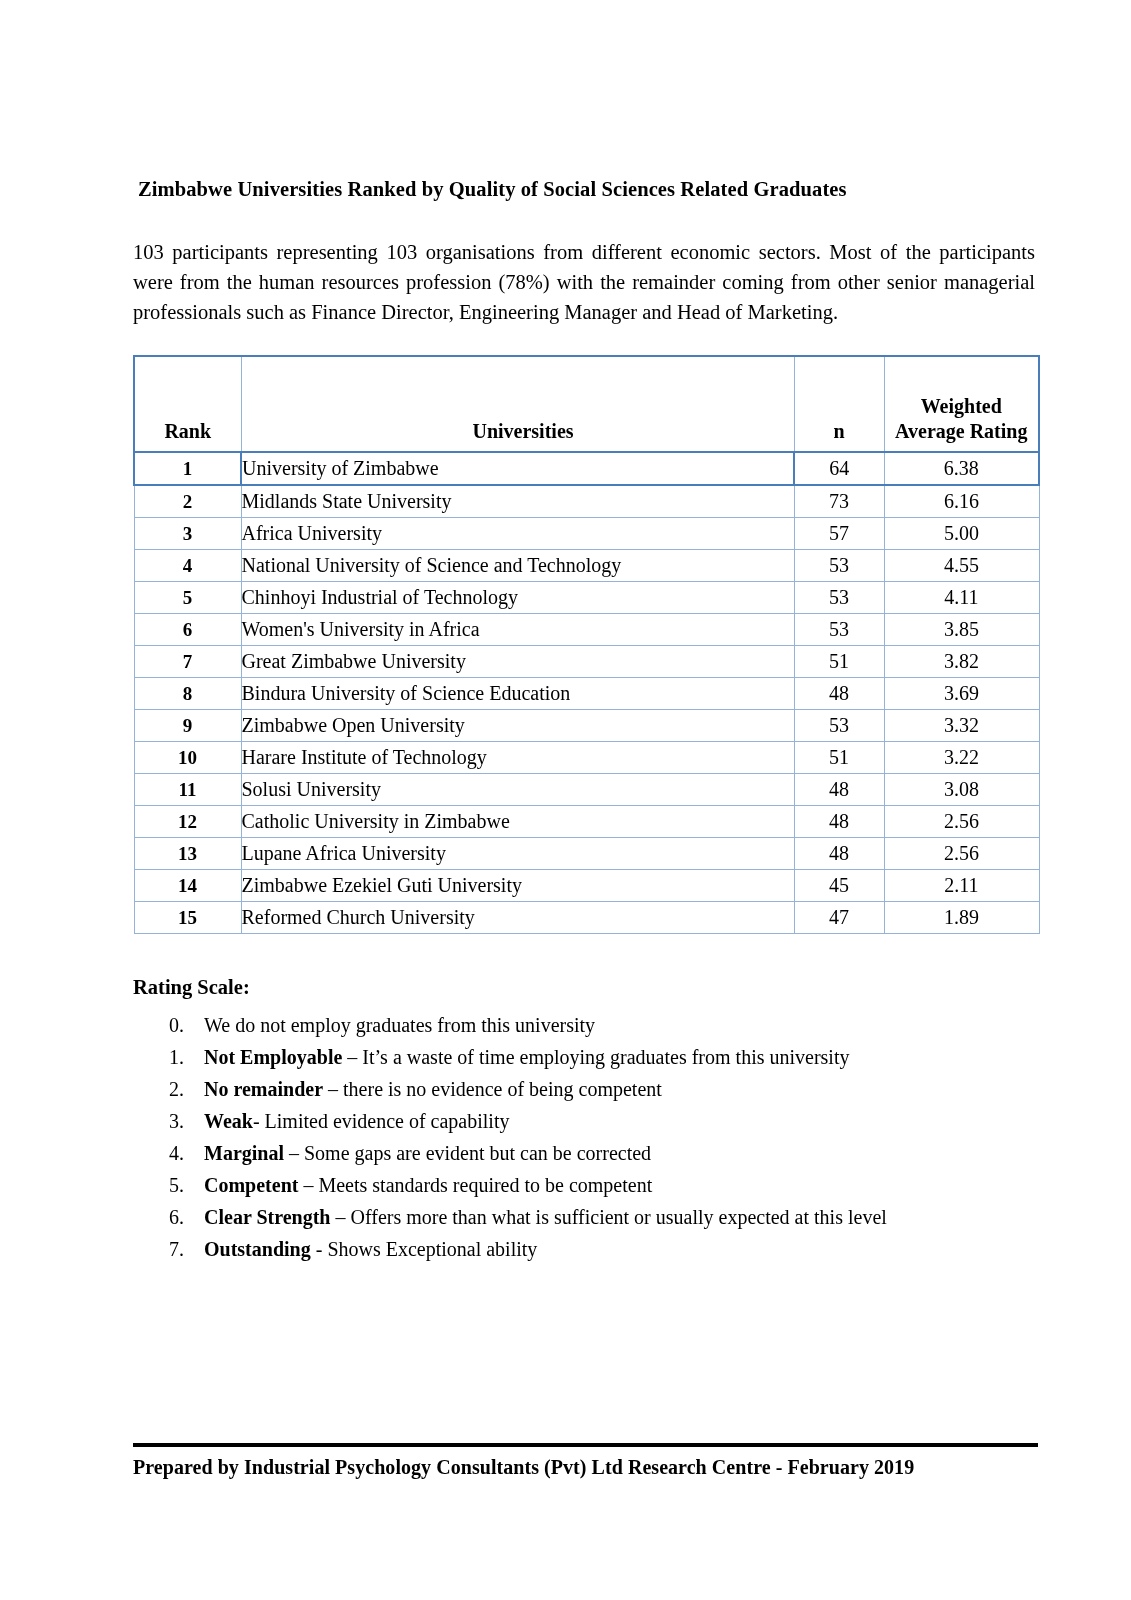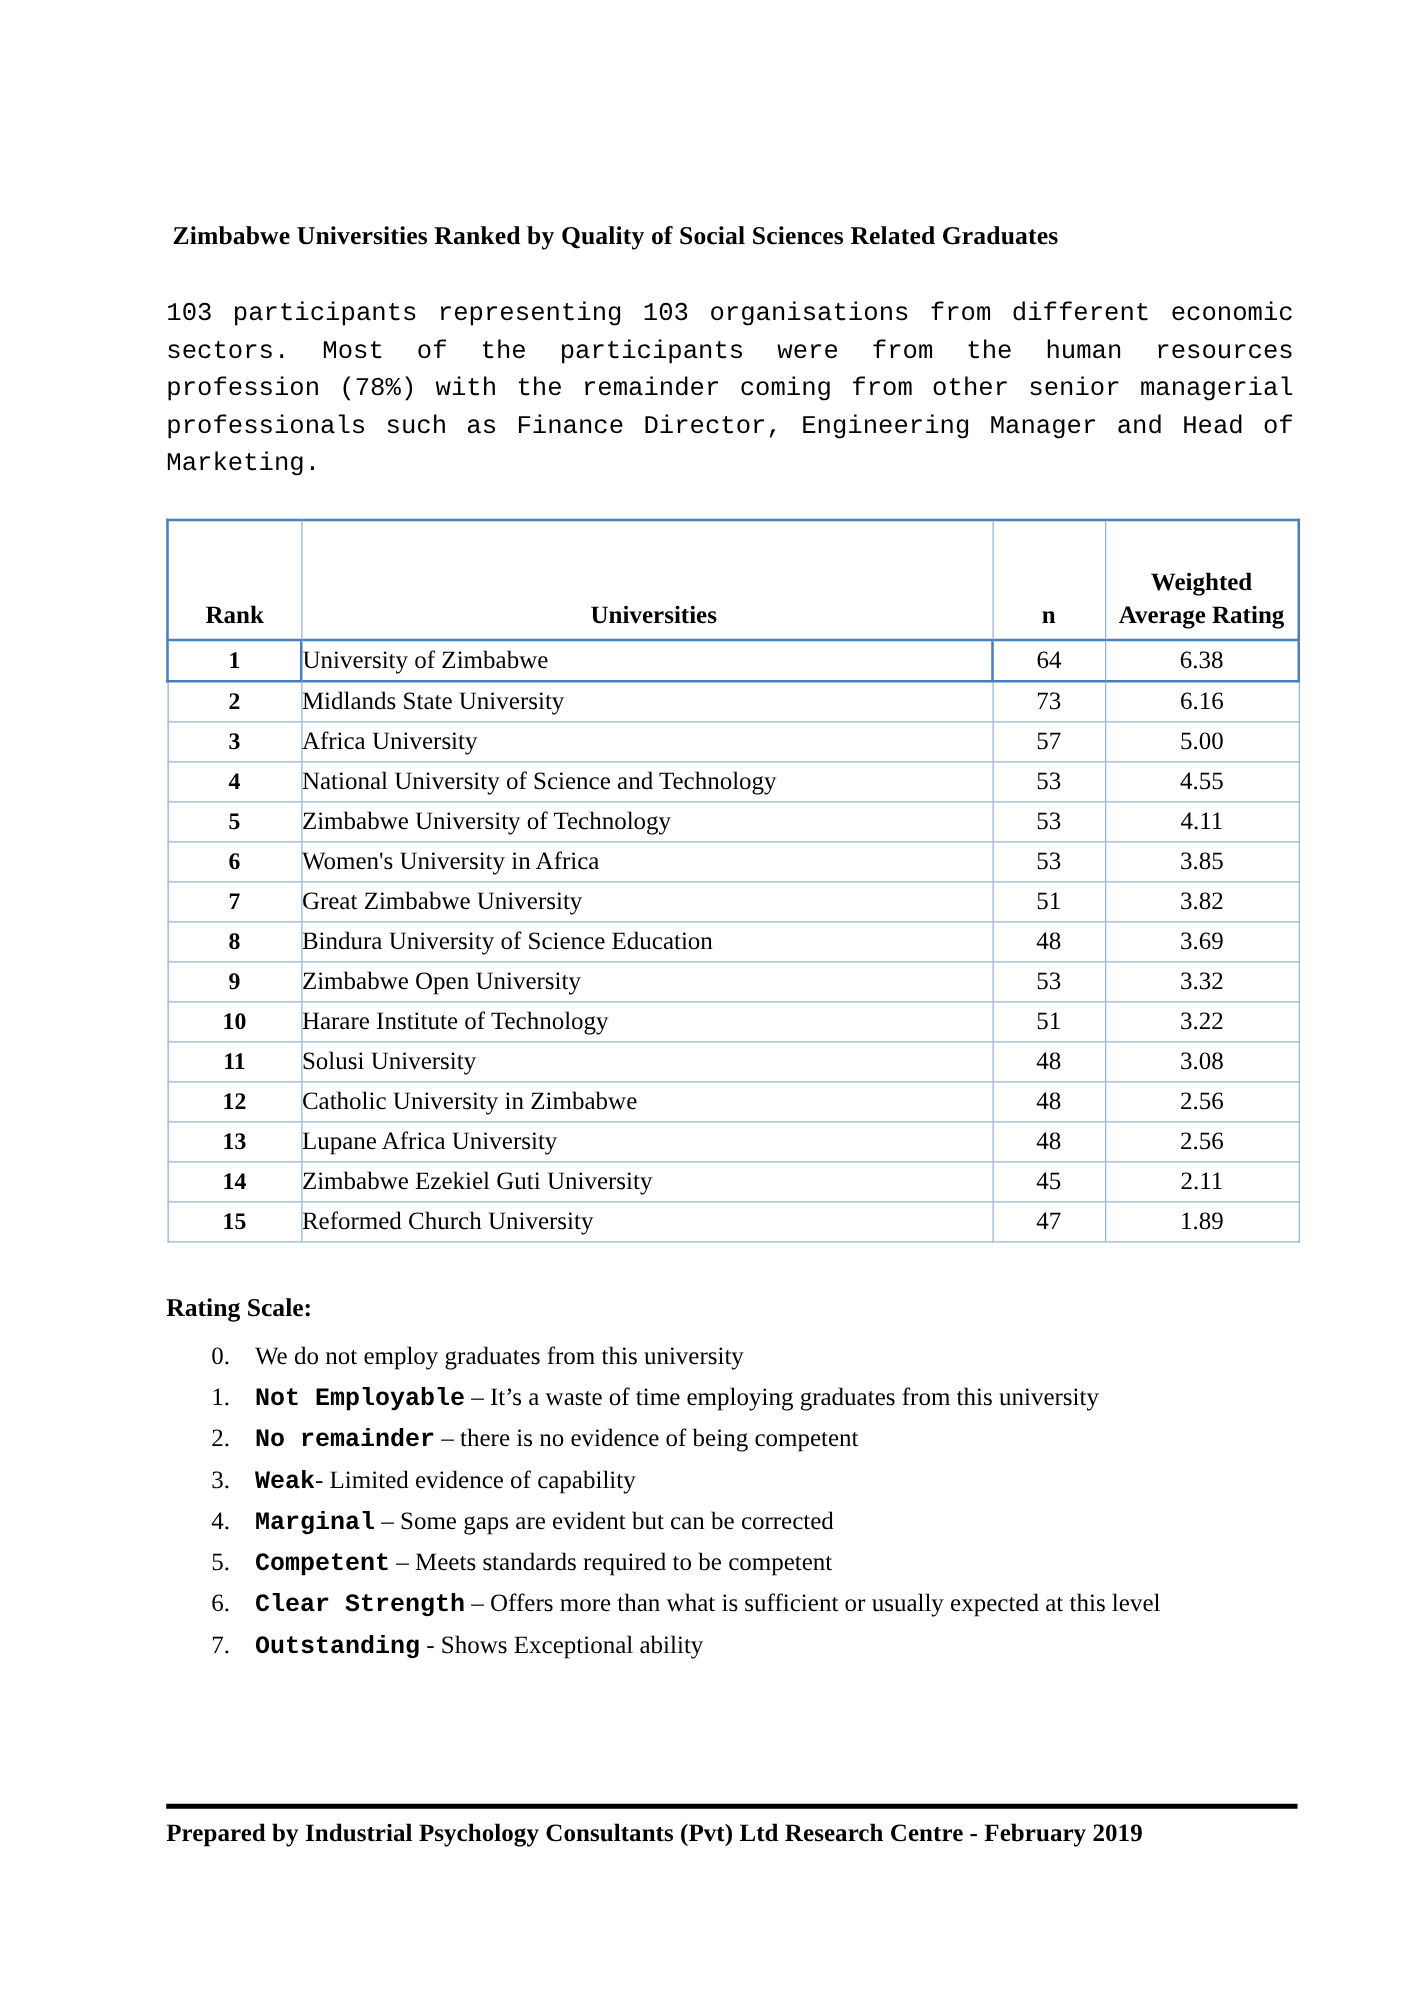--- a/index.html
+++ b/index.html
@@ -38,21 +38,20 @@
     line-height: 1.3;
     margin: 0 0 34px 5px;
   }
 
   .intro {
     font-size: 20.5px;
     line-height: 1.47;
     text-align: justify;
     text-justify: inter-word;
     margin: 0 3px 28px 0;
-    font-family: Liberation Mono, monospace;
   }
 
   
   .rank-table {
     border-collapse: collapse;
     width: 905px;
     table-layout: fixed;
     margin: 0 0 0 0;
   }
   .rank-table col.c-rank  { width: 107px; }
@@ -132,21 +131,21 @@
     margin-bottom: 3px;
     line-height: 1.45;
   }
   .scale-list li .num {
     position: absolute;
     left: 36px;
     top: 0;
     width: 28px;
     text-align: left;
   }
-  .scale-list li .term { font-weight: bold; font-family: Liberation Mono, monospace; }
+  .scale-list li .term { font-weight: bold; }
 
   
   .footer {
     position: absolute;
     left: 133px;
     top: 1443px;
     width: 905px;
   }
   .footer-rule {
     height: 0;
@@ -206,21 +205,21 @@
           <td class="d-war">5.00</td>
         </tr>
         <tr>
           <td class="d-rank">4</td>
           <td class="d-uni">National University of Science and Technology</td>
           <td class="d-n">53</td>
           <td class="d-war">4.55</td>
         </tr>
         <tr>
           <td class="d-rank">5</td>
-          <td class="d-uni">Zimbabwe University of Technology</td>
+          <td class="d-uni">Chinhoyi Industrial of Technology</td>
           <td class="d-n">53</td>
           <td class="d-war">4.11</td>
         </tr>
         <tr>
           <td class="d-rank">6</td>
           <td class="d-uni">Women's University in Africa</td>
           <td class="d-n">53</td>
           <td class="d-war">3.85</td>
         </tr>
         <tr>

